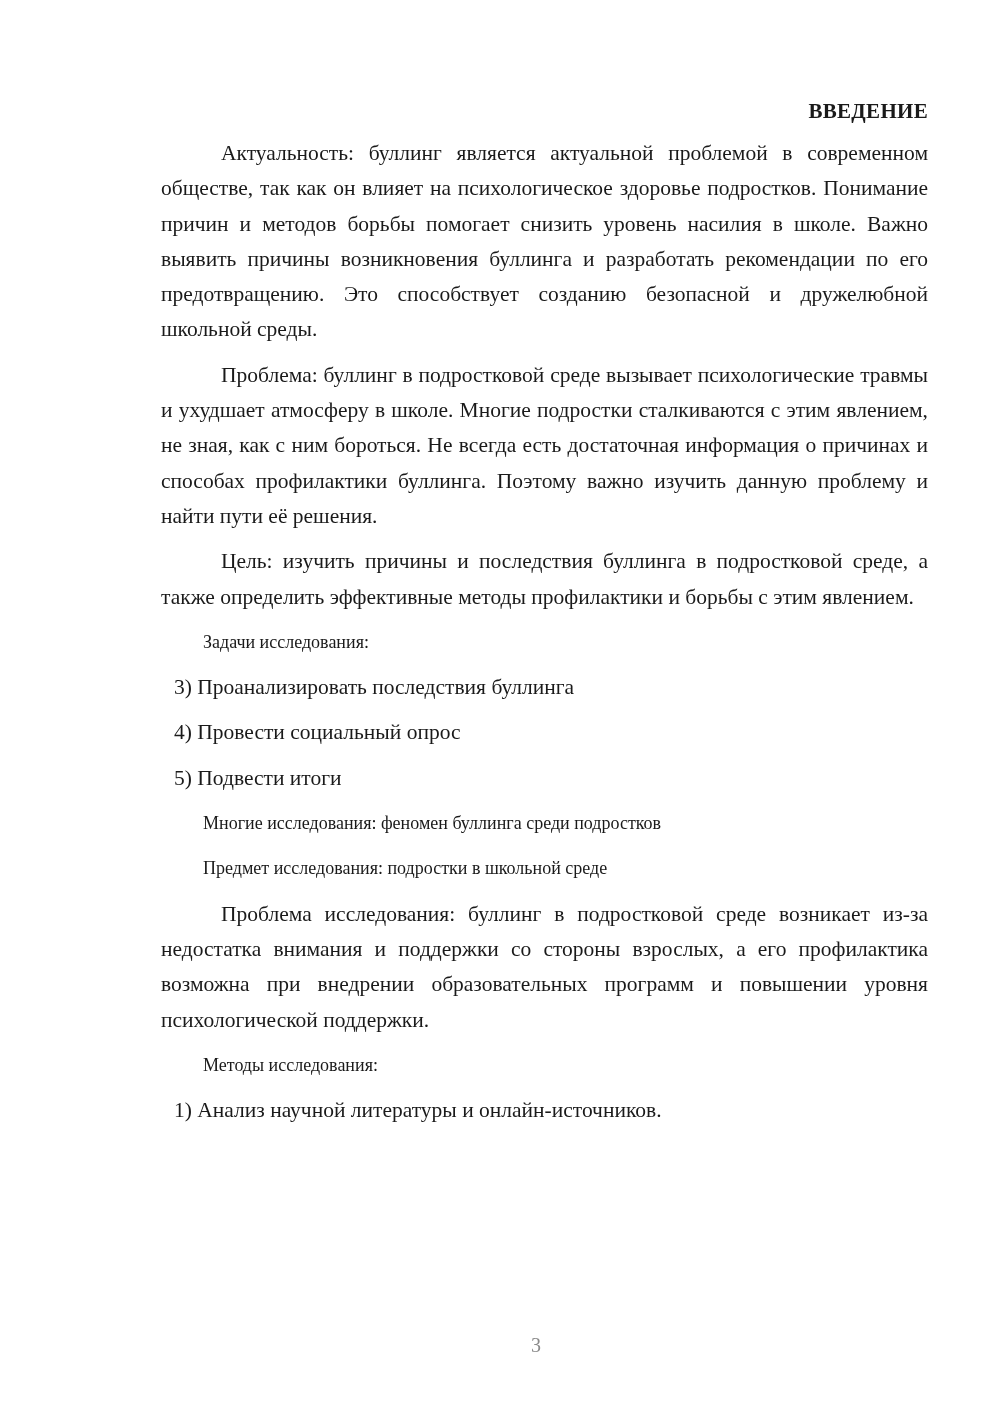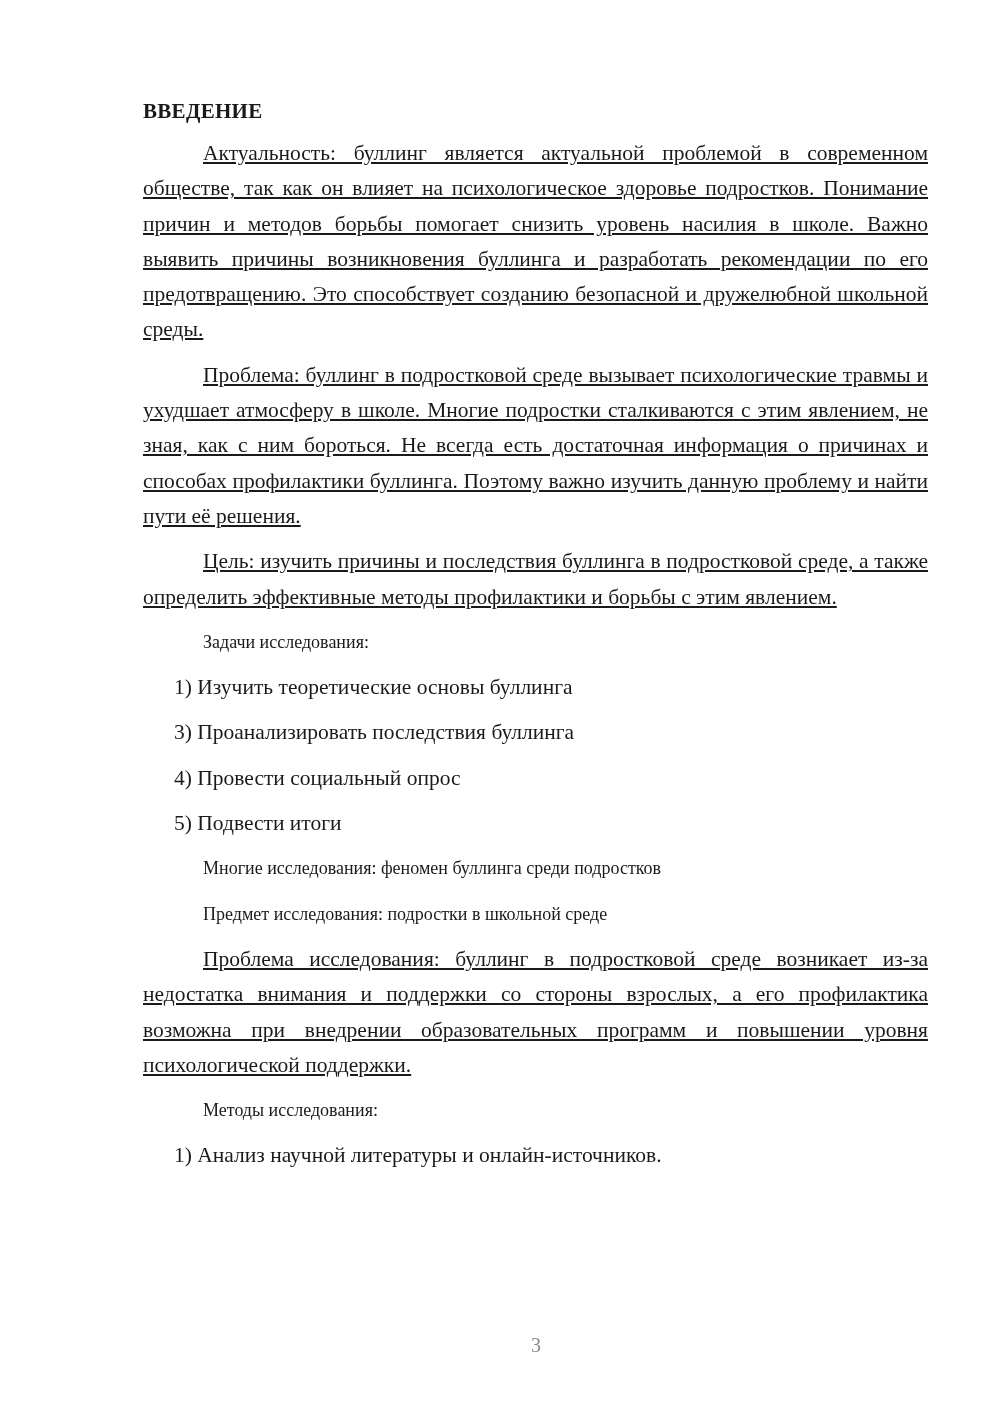--- a/index.html
+++ b/index.html
@@ -15,34 +15,33 @@
       font-family: "Liberation Serif", "DejaVu Serif", serif;
       color: #1a1a1a;
     }
     .page {
       position: absolute;
       left: 143px;
       top: 96px;
       width: 785px;
     }
     .title {
-      text-align: left;
+      text-align: right;
       font-weight: bold;
       font-size: 21px;
       line-height: 30px;
       margin: 0 0 10px 0;
       letter-spacing: 0.3px;
     }
     .para {
       font-size: 21.5px;
       line-height: 35.3px;
       text-align: justify;
       text-indent: 60px;
-      margin: 0 0 10px 0;
-      text-decoration: underline;
+      margin: 0 0 10px 18px;
     }
     .line-plain {
       font-size: 18px;
       line-height: 35.3px;
       text-indent: 60px;
       margin: 0 0 10px 0;
     }
     .list-item {
       font-size: 21.5px;
       line-height: 35.3px;
@@ -69,21 +68,20 @@
 
   <p class="para">Актуальность: буллинг является актуальной проблемой в современном обществе, так как он влияет на психологическое здоровье подростков. Понимание причин и методов борьбы помогает снизить уровень насилия в школе. Важно выявить причины возникновения буллинга и разработать рекомендации по его предотвращению. Это способствует созданию безопасной и дружелюбной школьной среды.</p>
 
   <p class="para">Проблема: буллинг в подростковой среде вызывает психологические травмы и ухудшает атмосферу в школе. Многие подростки сталкиваются с этим явлением, не зная, как с ним бороться. Не всегда есть достаточная информация о причинах и способах профилактики буллинга. Поэтому важно изучить данную проблему и найти пути её решения.</p>
 
   <p class="para">Цель: изучить причины и последствия буллинга в подростковой среде, а также определить эффективные методы профилактики и борьбы с этим явлением.</p>
 
   <p class="line-plain">Задачи исследования:</p>
 
   <div>
-    <p class="list-item">1) Изучить теоретические основы буллинга</p>
     <p class="list-item">3) Проанализировать последствия буллинга</p>
     <p class="list-item">4) Провести социальный опрос</p>
     <p class="list-item">5) Подвести итоги</p>
   </div>
 
   <p class="line-plain">Многие исследования: феномен буллинга среди подростков</p>
 
   <p class="line-plain">Предмет исследования: подростки в школьной среде</p>
 
   <p class="para">Проблема исследования: буллинг в подростковой среде возникает из-за недостатка внимания и поддержки со стороны взрослых, а его профилактика возможна при внедрении образовательных программ и повышении уровня психологической поддержки.</p>

